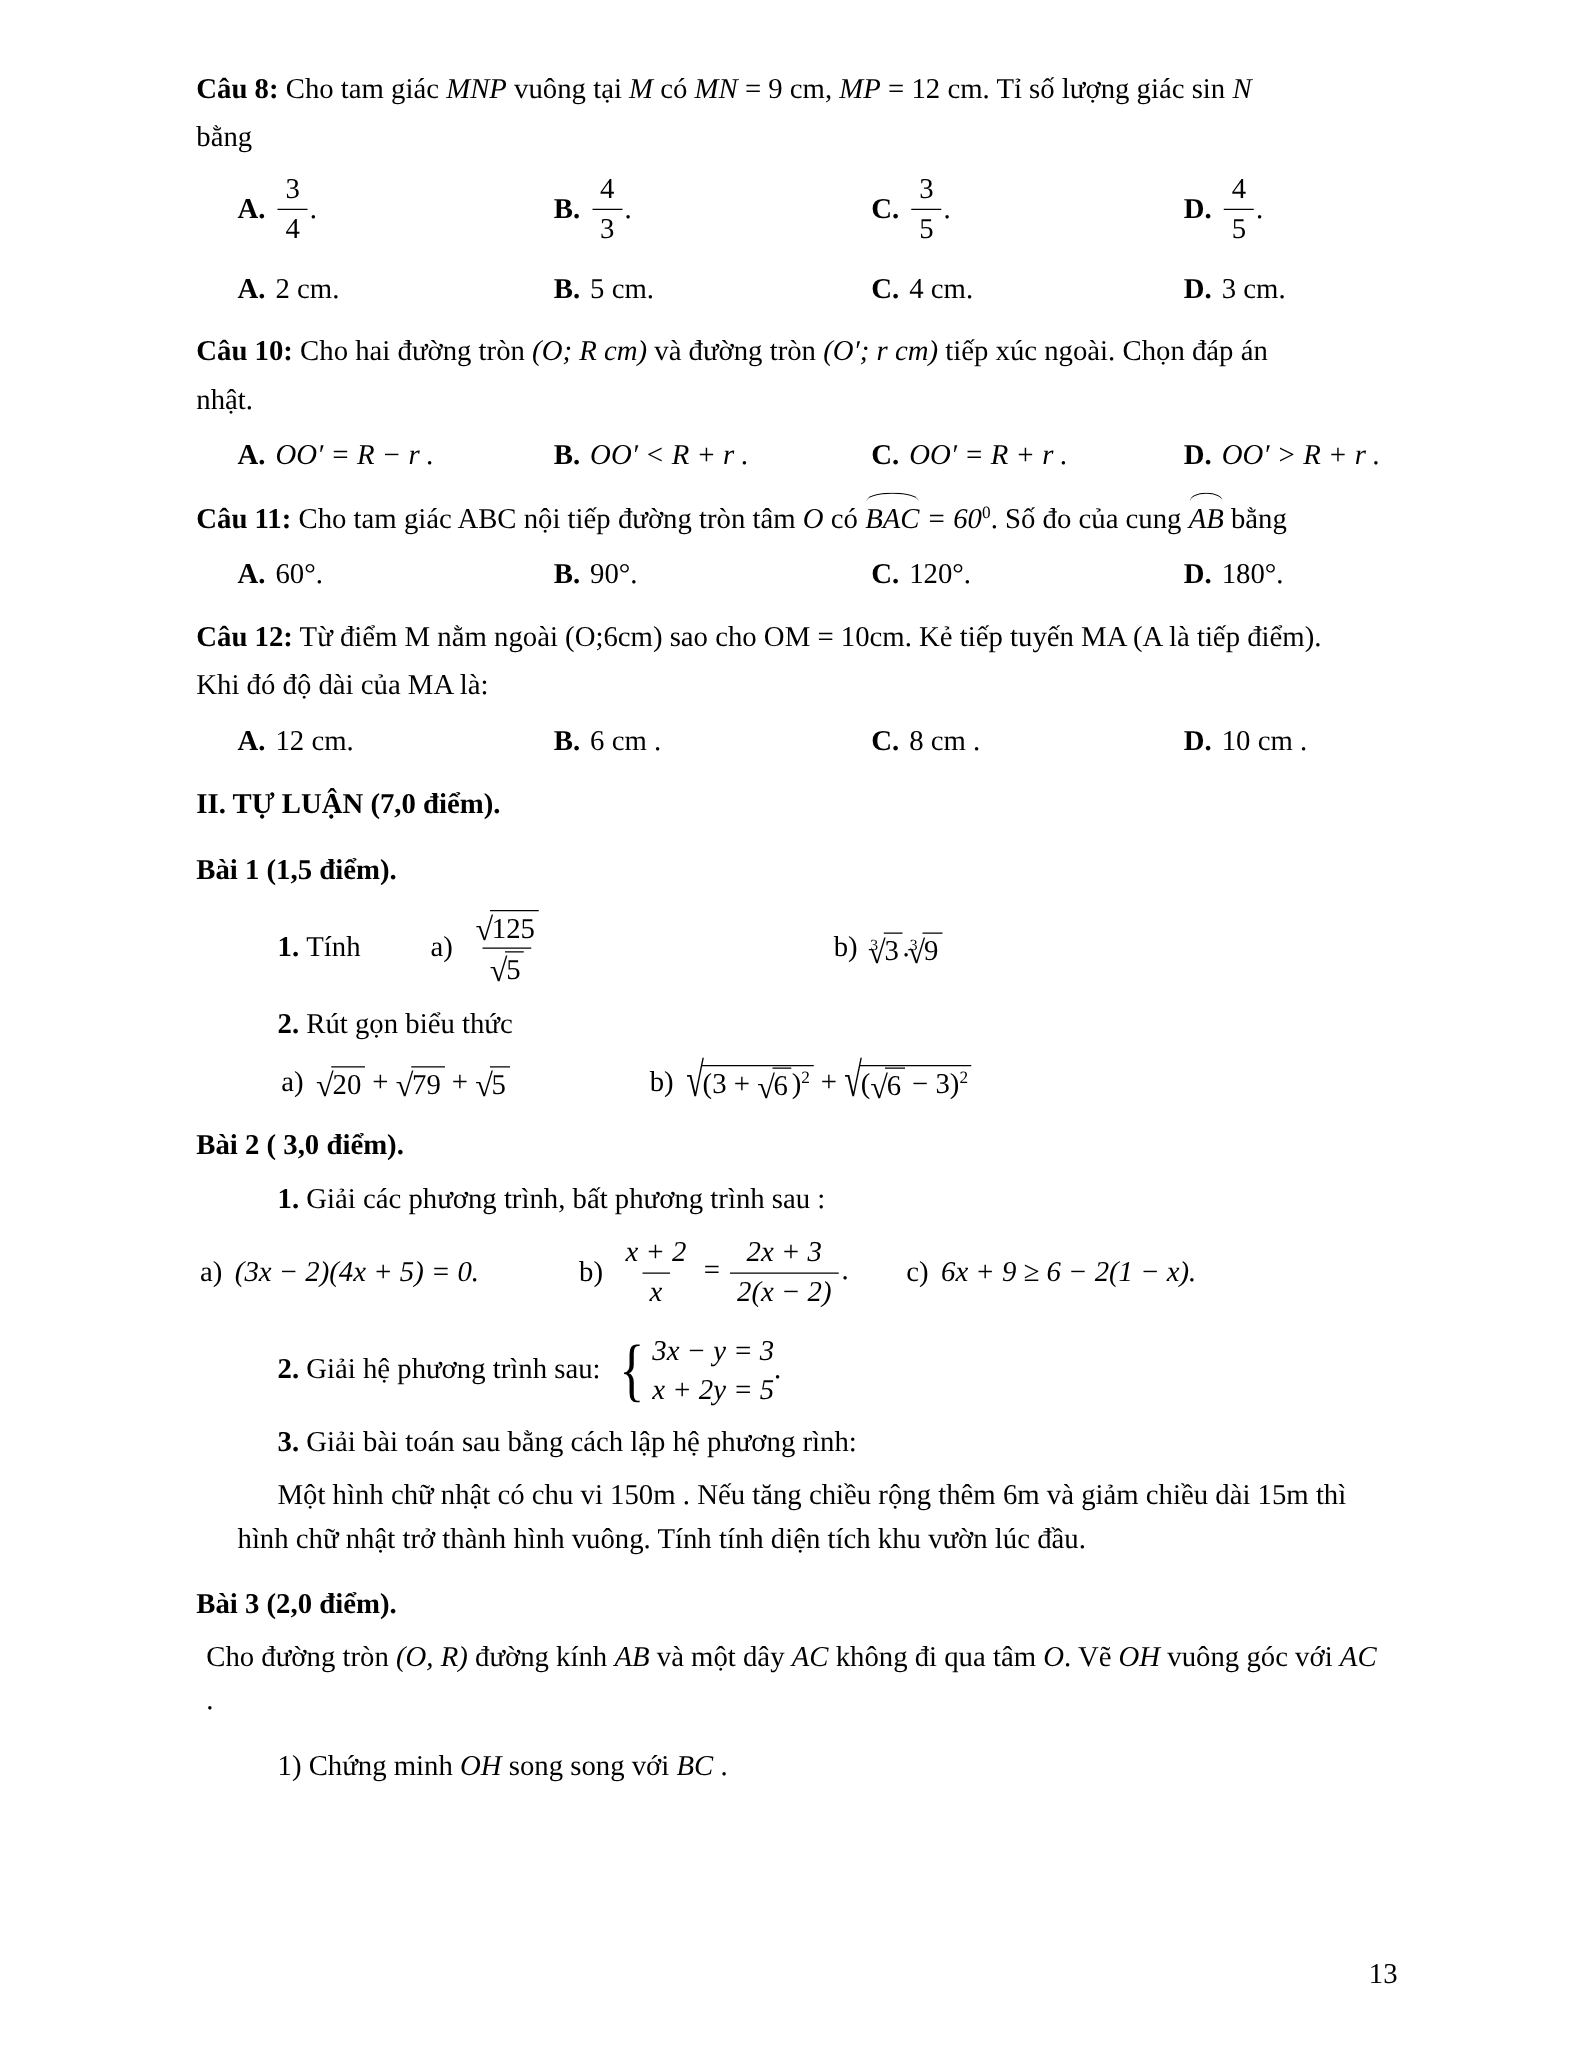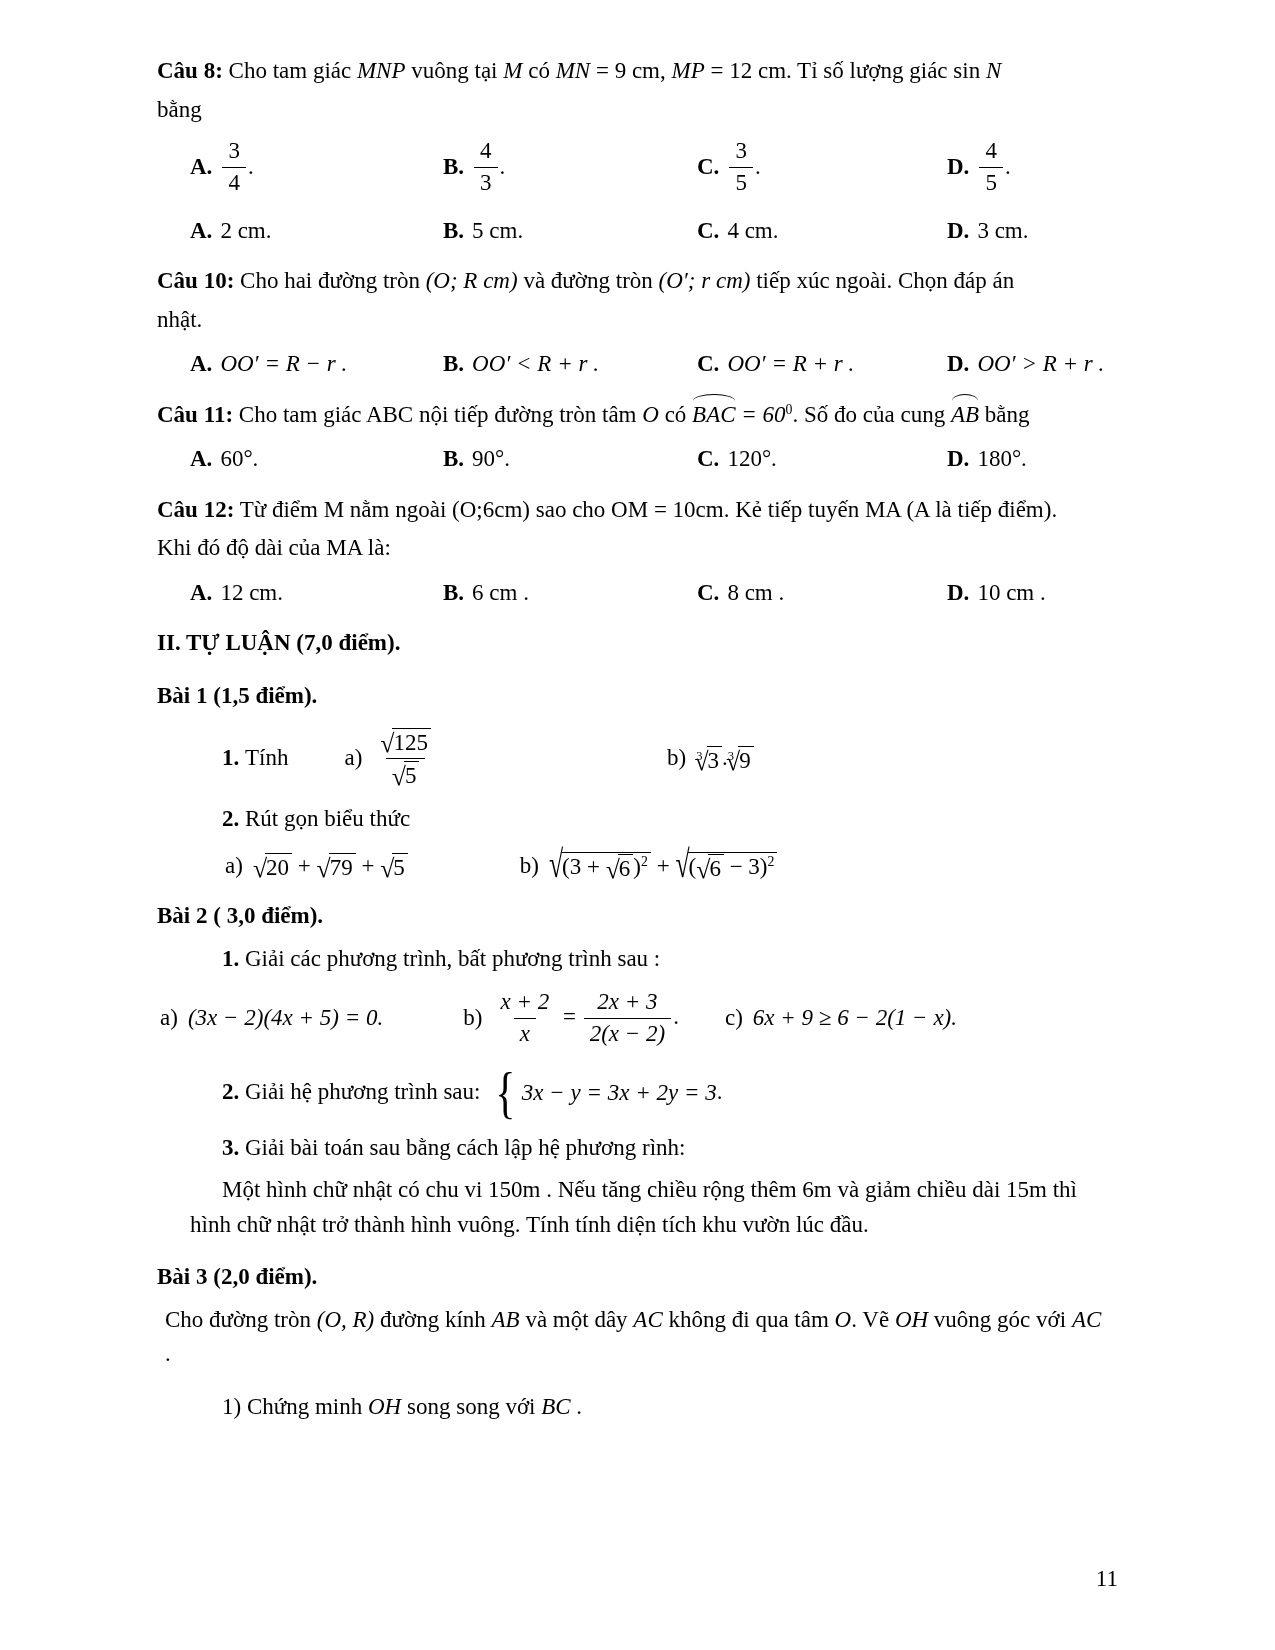--- a/index.html
+++ b/index.html
@@ -32,21 +32,21 @@
   .sqrt { display:inline-flex; align-items:flex-end; white-space:nowrap; vertical-align:middle; }
   .rsym { font-size:1.12em; line-height:1.0; }
   .sqrt.tall > .rsym { transform:scaleY(1.5); transform-origin:85% 92%; }
   .rbody { border-top:1.5px solid #000; padding:0 3px 0 1px; margin-left:-2px; line-height:1.2; }
   .ridx { font-size:12.5px; position:relative; top:-9px; margin-right:-8px; z-index:1; font-style:normal; }
   .arc { position:relative; font-style:italic; display:inline-block; }
   .arc::after { content:""; position:absolute; left:1px; right:1px; top:-4px; height:6px;
     border-top:1.6px solid #000; border-radius:50% / 100% 100% 0 0; }
   .system { display:inline-flex; align-items:center; vertical-align:middle; }
   .brace { font-size:56px; line-height:1; margin-right:3px; transform:scaleX(0.75); }
-  .syslines { display:flex; flex-direction:row; }
+  .syslines { display:flex; flex-direction:column; }
   .syslines > span { line-height:1.35; }
   .sec-title { font-weight:700; margin:10px 0 18px; }
   .bai-title { font-weight:700; margin:8px 0 8px; }
   .item { padding-left:65px; margin-bottom:8px; }
   .row { display:flex; align-items:center; }
   .row-b1i1 { padding-left:65px; margin:14px 0 12px; }
   .lblA1 { margin-left:56px; margin-right:10px; }
   .lblB1 { margin-left:228px; margin-right:10px; }
   .row-b1i2 { padding-left:68px; margin:12px 0 16px; }
   .lblB2 { margin-left:112px; margin-right:10px; }
@@ -307,21 +307,21 @@
   <span class="mi">6x + 9 ≥ 6 − 2(1 − x).</span>
 </div>
 
 <div class="row row-sys">
   <span class="b">2.</span>&nbsp;
   <span>Giải hệ phương trình sau:</span>&nbsp;&nbsp;
   <span class="system">
     <span class="brace">{</span>
     <span class="syslines">
       <span class="mi">3x − y = 3</span>
-      <span class="mi">x + 2y = 3</span>
+      <span class="mi">x + 2y = 5</span>
     </span>
   </span><span>.</span>
 </div>
 
 <div class="item">
   <span class="b">3.</span>
   <span>Giải bài toán sau bằng cách lập hệ phương rình:</span>
 </div>
 
 <p class="indent-para">Một hình chữ nhật có chu vi 150m . Nếu tăng chiều rộng thêm 6m và giảm chiều dài 15m thì hình chữ nhật trở thành hình vuông. Tính tính diện tích khu vườn lúc đầu.</p>
@@ -344,13 +344,13 @@
 </p>
 
 <div class="item">
   <span>1) Chứng minh</span>
   <span class="mi">OH</span>
   <span>song song với</span>
   <span class="mi">BC</span>
   <span>.</span>
 </div>
 
-<div class="pagenum">11</div>
+<div class="pagenum">13</div>
 
 </body></html>

